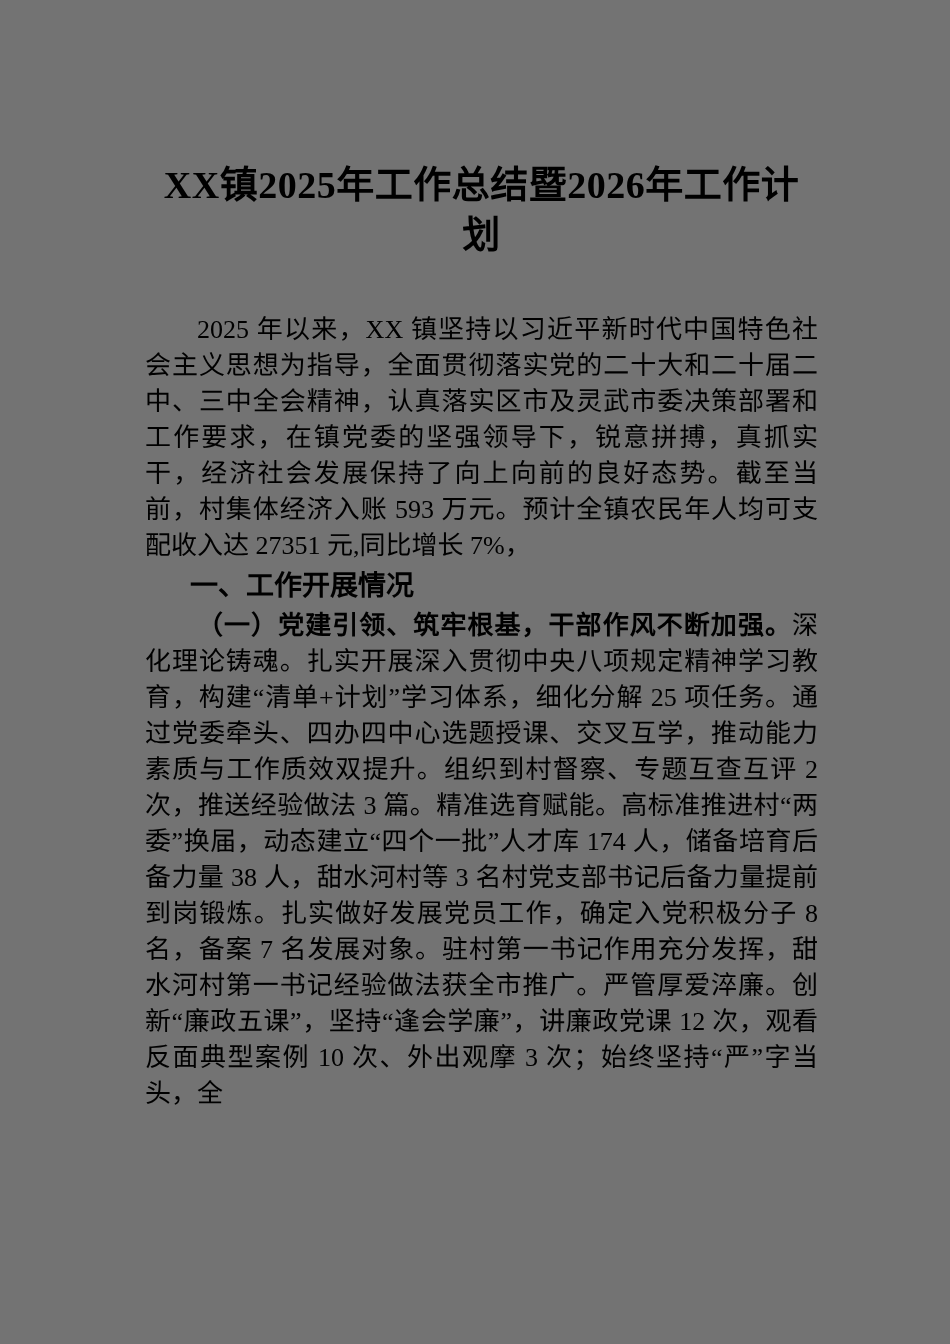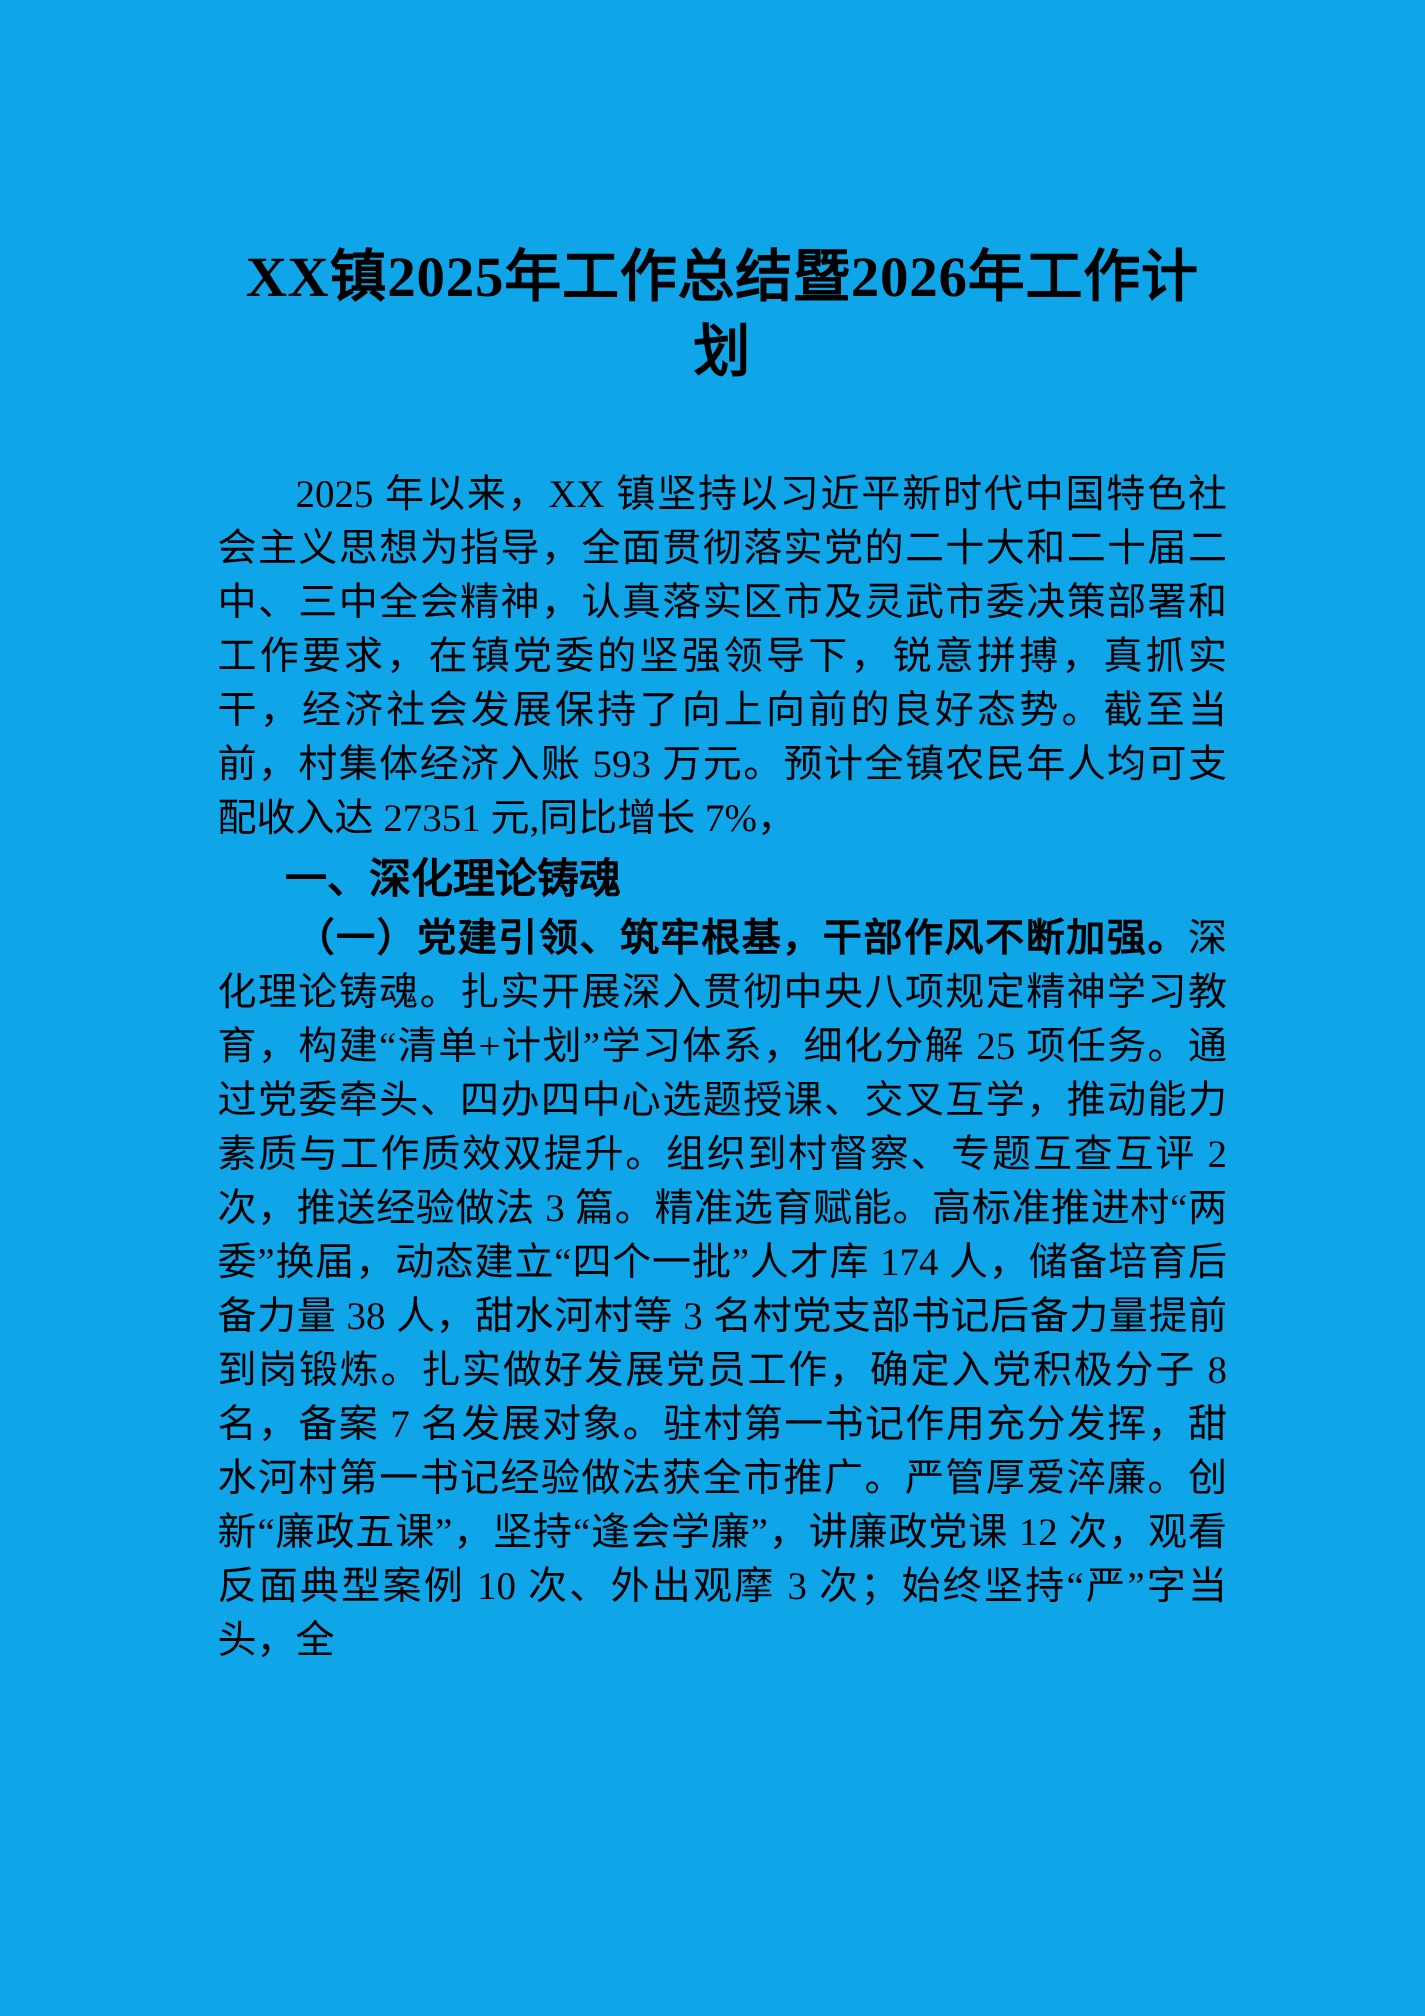--- a/index.html
+++ b/index.html
@@ -11,21 +11,21 @@
     width: 950px;
     height: 1344px;
     overflow: hidden;
     color: #000000;
   }
   .page {
     box-sizing: border-box;
     width: 950px;
     height: 1344px;
     padding: 160px 132px 0 145px;
-    background: #0ea5e9;
+    background: #737373;
   }
   .doc-title {
     margin: 0 0 52px 0;
     font-family: "Liberation Serif", "DejaVu Serif", serif;
     font-weight: bold;
     font-size: 38px;
     line-height: 50px;
     text-align: center;
     letter-spacing: 0.5px;
     color: #000000;
@@ -57,17 +57,17 @@
 </style>
 </head>
 <body>
 
 <div class="page">
 
   <h1 class="doc-title">XX镇2025年工作总结暨2026年工作计划</h1>
 
   <p class="para indent">2025 年以来，XX 镇坚持以习近平新时代中国特色社会主义思想为指导，全面贯彻落实党的二十大和二十届二中、三中全会精神，认真落实区市及灵武市委决策部署和工作要求，在镇党委的坚强领导下，锐意拼搏，真抓实干，经济社会发展保持了向上向前的良好态势。截至当前，村集体经济入账 593 万元。预计全镇农民年人均可支配收入达 27351 元,同比增长 7%，</p>
 
-  <h2 class="heading1">一、深化理论铸魂</h2>
+  <h2 class="heading1">一、工作开展情况</h2>
 
   <p class="para indent"><strong class="lead">（一）党建引领、筑牢根基，干部作风不断加强。</strong><span>深化理论铸魂。扎实开展深入贯彻中央八项规定精神学习教育，构建“清单+计划”学习体系，细化分解 25 项任务。通过党委牵头、四办四中心选题授课、交叉互学，推动能力素质与工作质效双提升。组织到村督察、专题互查互评 2 次，推送经验做法 3 篇。精准选育赋能。高标准推进村“两委”换届，动态建立“四个一批”人才库 174 人，储备培育后备力量 38 人，甜水河村等 3 名村党支部书记后备力量提前到岗锻炼。扎实做好发展党员工作，确定入党积极分子 8 名，备案 7 名发展对象。驻村第一书记作用充分发挥，甜水河村第一书记经验做法获全市推广。严管厚爱淬廉。创新“廉政五课”，坚持“逢会学廉”，讲廉政党课 12 次，观看反面典型案例 10 次、外出观摩 3 次；始终坚持“严”字当头，全</span></p>
 
 </div>
 
 </body></html>

